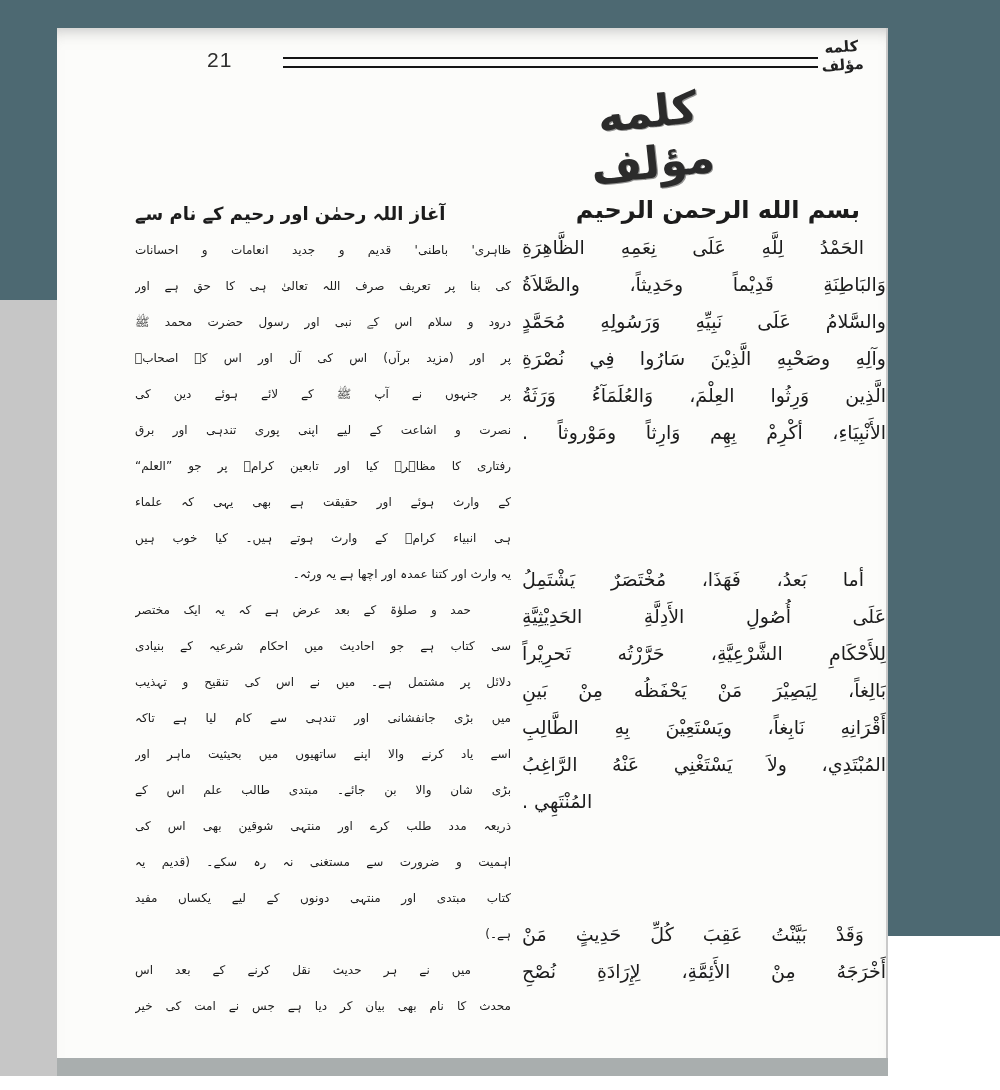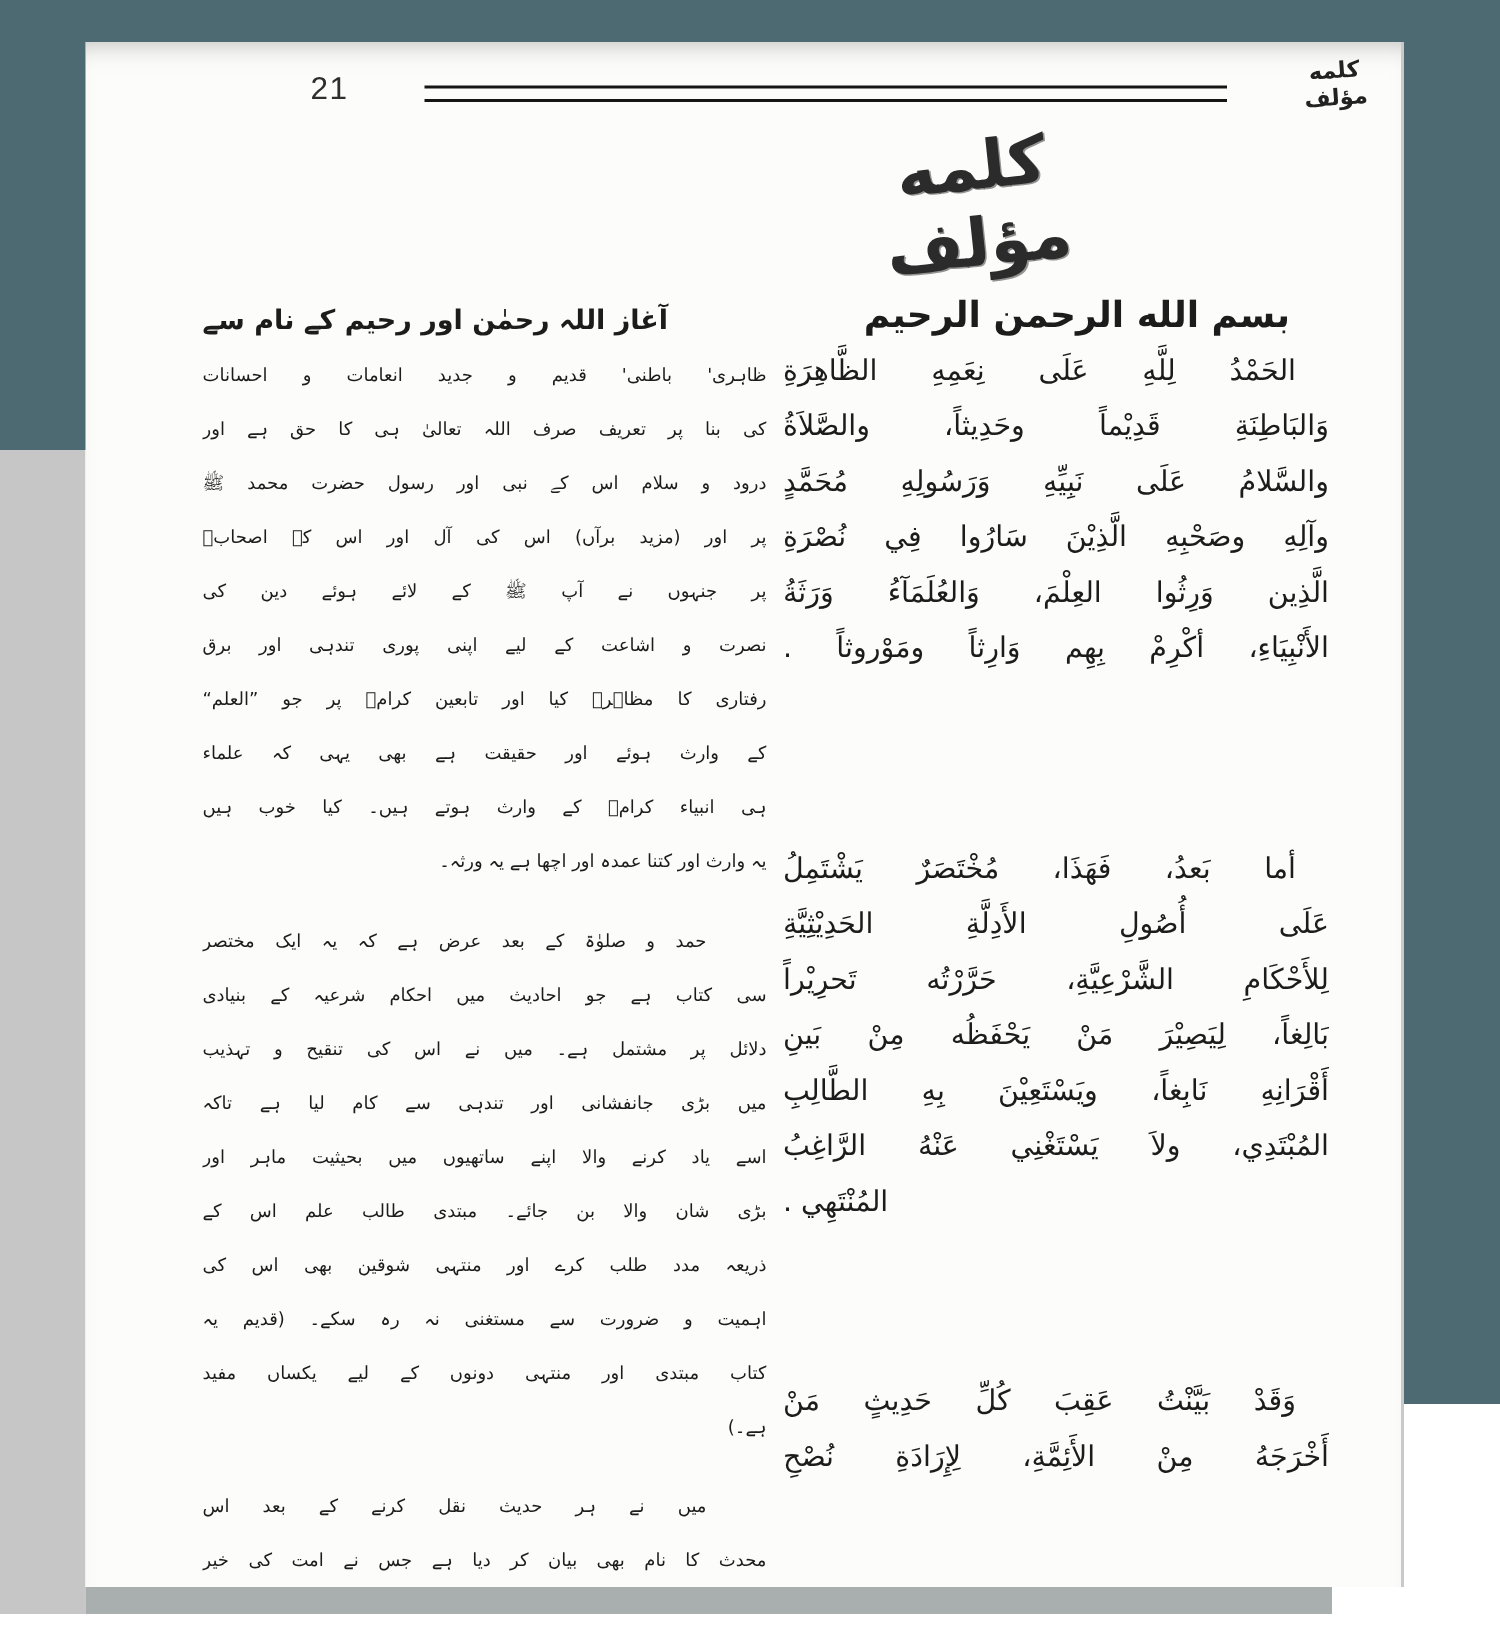--- a/index.html
+++ b/index.html
@@ -7,21 +7,21 @@
           font-family:"DejaVu Sans",sans-serif;}
   .bg{position:absolute;}
   .bg-top{left:0;top:0;width:1000px;height:28px;background:var(--frame,#4d6972);}
   .bg-right{left:886px;top:0;width:114px;height:936px;background:var(--frame,#4d6972);}
   .bg-left-dark{left:0;top:0;width:106px;height:300px;background:var(--frame,#4d6972);}
   .bg-left-gray{left:0;top:300px;width:57px;height:776px;background:var(--scan-gray,#c6c6c6);}
   .bg-bottom{left:57px;top:1058px;width:831px;height:18px;background:var(--band-gray,#a9aeae);}
 
   .page{position:absolute;left:57px;top:28px;width:829px;height:1030px;
         background:var(--page,#fcfcfa);border-right:2px solid #c9c9c9;
-        box-shadow:inset 0 14px 18px -14px rgba(120,120,120,.55);padding-left:48px;}
+        box-shadow:inset 0 14px 18px -14px rgba(120,120,120,.55);}
 
   .pagenum{position:absolute;left:150px;top:20px;font-family:"Liberation Sans","DejaVu Sans",sans-serif;
            font-size:21px;color:#2e2e2e;letter-spacing:1px;}
   .rule{position:absolute;left:226px;top:29px;width:535px;height:7px;
         border-top:2px solid #151515;border-bottom:2px solid #151515;}
   .running-title{position:absolute;right:4px;top:10px;width:80px;text-align:center;
         direction:rtl;font-size:15px;font-weight:bold;color:#222;transform:rotate(-4deg);}
 
   .main-title{position:absolute;left:493px;top:58px;width:200px;text-align:center;direction:rtl;
         font-size:44px;font-weight:bold;color:#2b2b2b;transform:rotate(-6deg);
@@ -31,21 +31,21 @@
   .ur-col{left:78px;top:168px;width:376px;}
   .ar-col{left:465px;top:164px;width:364px;}
   .ln{line-height:37px;white-space:nowrap;}
   .ur-col .ln{line-height:36px;white-space:normal;height:36px;overflow:hidden;}
   .ar{font-size:19px;}
   .ur{font-size:12px;}
   .bold{font-weight:bold;}
   .just{text-align:justify;text-align-last:justify;-moz-text-align-last:justify;}
   .al-r{text-align:right;}
   .al-l{text-align:left;}
-  .ind{padding-right:40px;margin-top:17px;}
+  .ind{padding-right:40px;}
   .ind-sm{padding-right:22px;}
   .basmala{font-size:24px;text-align:right;padding-right:26px;}
   .ur-heading{font-size:18px;text-align:left;padding-right:6px;}
   .sp1{height:110px;}
   .sp2{height:96px;}
 </style>
 </head>
 <body>
 
 <div class="canvas">

